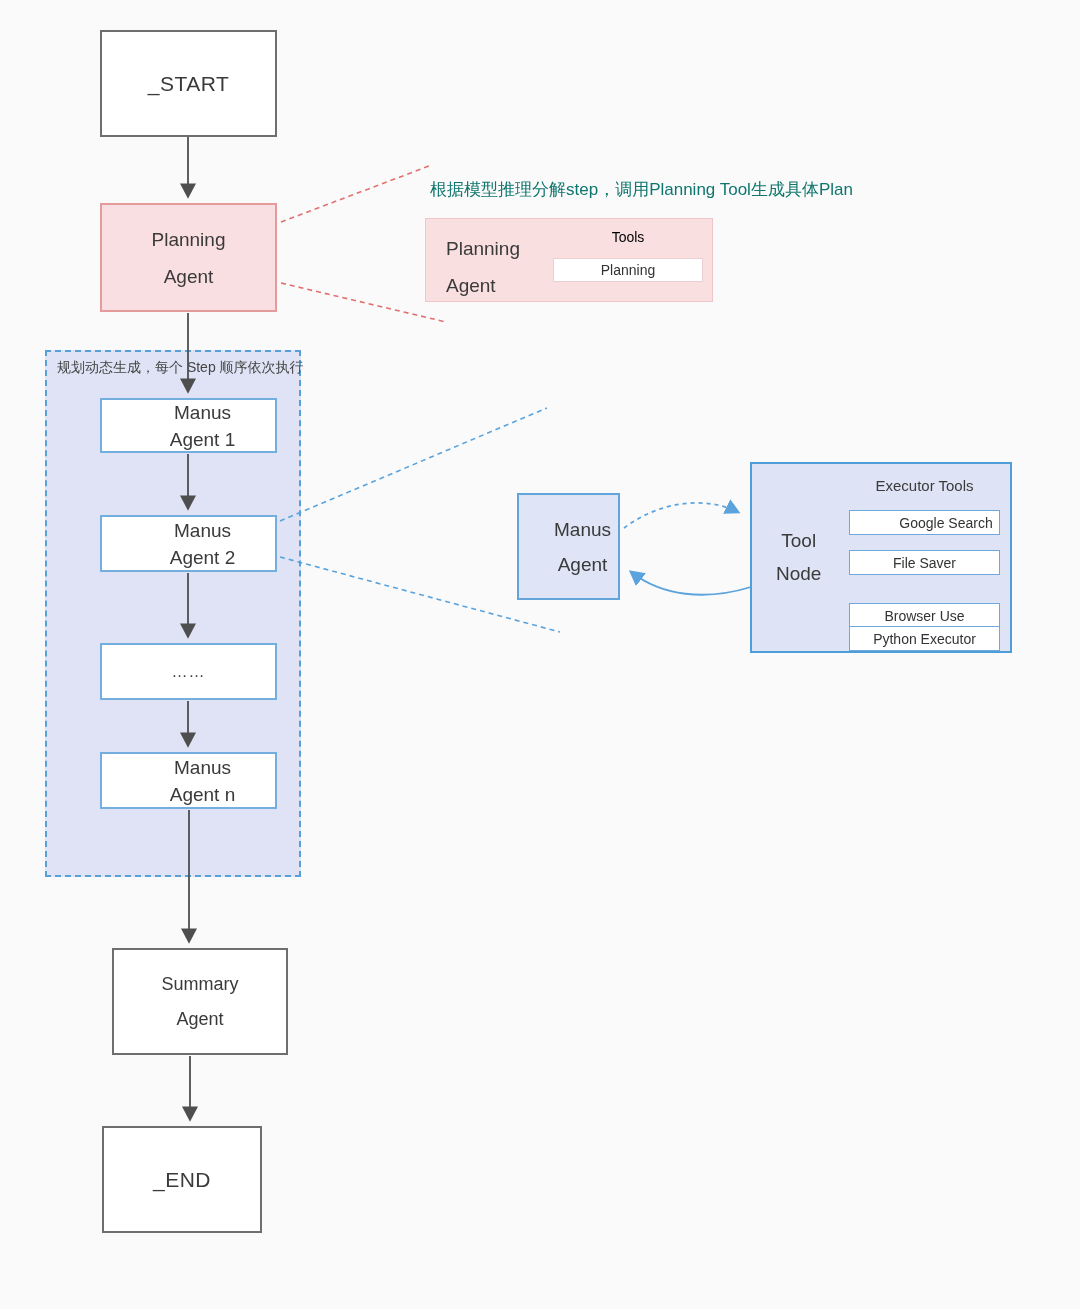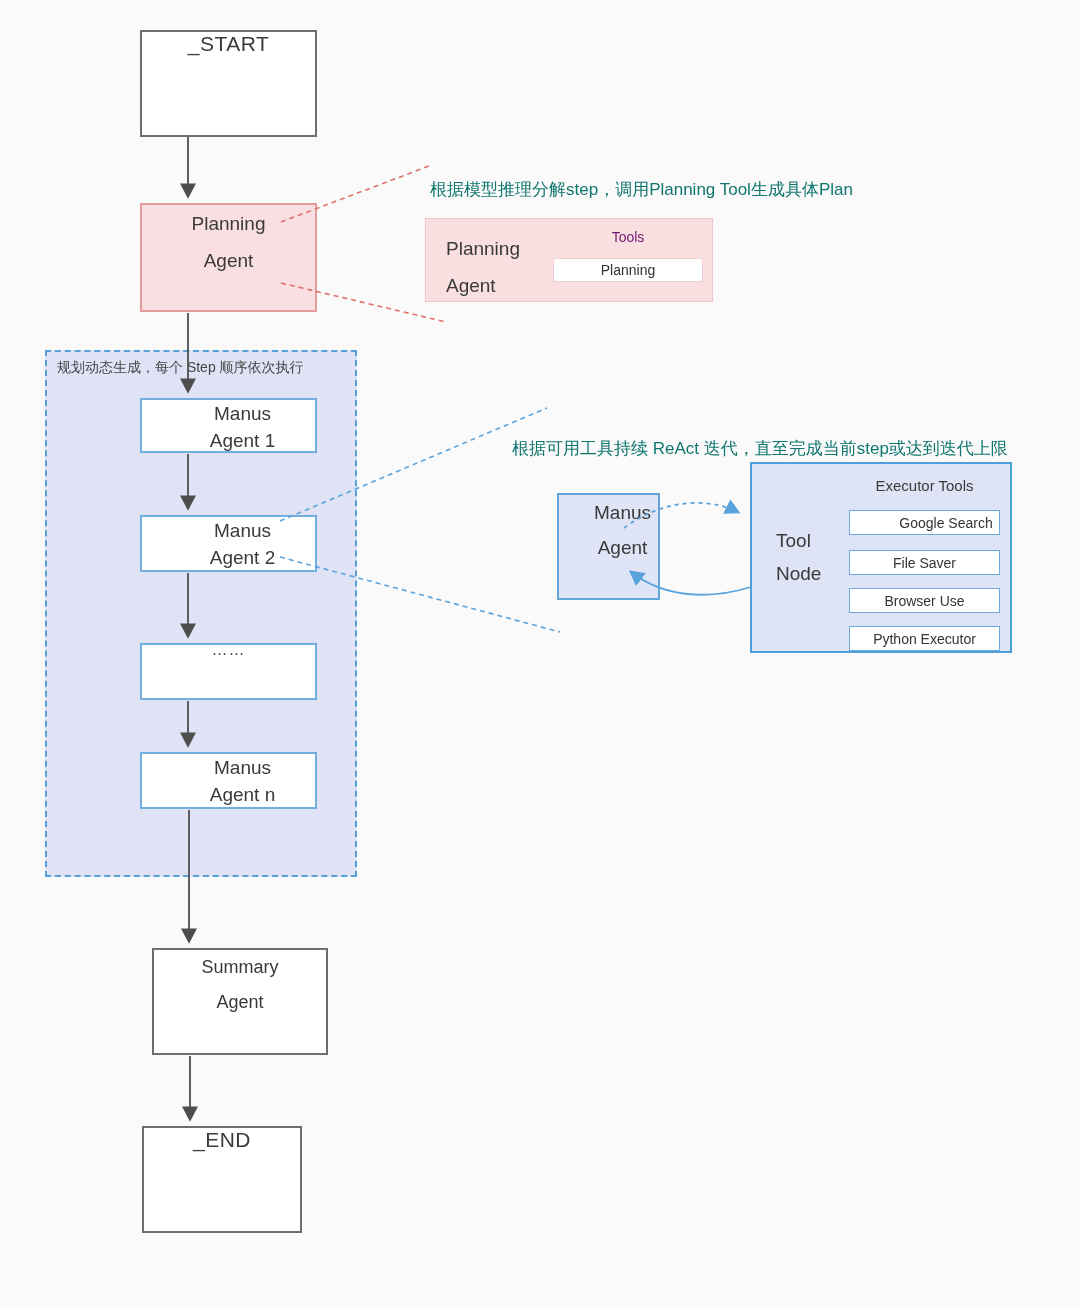--- a/index.html
+++ b/index.html
@@ -2,61 +2,61 @@
 <html><head>
 <meta charset="utf-8">
 <style>
   html,body{margin:0;padding:0;background:#fafafa;}
   .stage{
     position:relative;width:1080px;height:1309px;background:#fafafa;
     font-family:"Liberation Sans","DejaVu Sans",sans-serif;color:#3a3a3a;overflow:hidden;
   }
   .node{
     position:absolute;box-sizing:border-box;display:flex;flex-direction:column;
-    align-items:center;text-align:center;background:#ffffff;margin-left:40px;
+    align-items:center;justify-content:center;text-align:center;background:#ffffff;
   }
   .gray-node{border:2px solid #6e6e6e;}
   .pink-node{background:#fadfe2;border:2px solid #e49b9b;}
   .blue-node{border:2px solid #74aede;}
   .lav-node{background:#dfe4f6;border:2px solid #63a4da;}
   .big-label{font-size:21px;letter-spacing:0.5px;}
   .two-line{line-height:37px;font-size:19px;}
   .two-line-sm{line-height:27px;font-size:19px;padding-left:28px;}
   .two-line-md{line-height:35px;font-size:18px;}
   .loop-container{
-    position:absolute;left:45px;top:350px;width:312px;height:527px;box-sizing:border-box;
+    position:absolute;left:45px;top:350px;width:256px;height:527px;box-sizing:border-box;
     background:#dfe3f5;border:2px dashed #58a0d8;text-decoration:underline;
   }
   .loop-caption{
     position:absolute;left:10px;top:7px;font-size:14px;color:#454545;white-space:nowrap;
   }
   .caption{
     position:absolute;font-size:17px;color:#0f766e;white-space:nowrap;
   }
   .pink-detail{
     position:absolute;left:425px;top:218px;width:288px;height:84px;box-sizing:border-box;
     background:#fadfe1;border:1px solid #efc6c9;
   }
   .pink-detail .agent-label{
     position:absolute;left:20px;top:11px;font-size:19px;line-height:37px;text-align:left;
   }
   .pink-detail .tools-label{
-    position:absolute;left:127px;top:10px;width:150px;text-align:center;font-size:14px;color:#701a75;
+    position:absolute;left:127px;top:10px;width:150px;text-align:center;font-size:14px;color:#000000;
   }
   .pink-detail .tool-btn{
     position:absolute;left:127px;top:39px;width:150px;height:24px;box-sizing:border-box;
     background:#ffffff;border:1px solid #eccfd2;display:flex;align-items:center;justify-content:center;
     font-size:14px;color:#333;
   }
   .toolnode{
     position:absolute;left:750px;top:462px;width:262px;height:191px;box-sizing:border-box;
     background:#dee3f6;border:2px solid #4e9ed9;
   }
   .toolnode .tn-label{
-    position:absolute;left:24px;top:60px;font-size:19px;line-height:33px;text-align:left;color:#3a3a3a;
+    position:absolute;left:24px;top:60px;font-size:19px;line-height:33px;text-align:center;color:#3a3a3a;
   }
   .toolnode .avail-label{
     position:absolute;left:97px;top:13px;width:151px;text-align:center;font-size:15px;color:#3a3a3a;
   }
   .toolnode .tn-btn{
     position:absolute;left:97px;width:151px;height:25px;box-sizing:border-box;background:#ffffff;
     border:1px solid #6ea9dd;display:flex;align-items:center;justify-content:center;
     font-size:14px;color:#333;
   }
   .connector-layer{position:absolute;left:0;top:0;pointer-events:none;}
@@ -112,36 +112,35 @@
 
   <div class="pink-detail">
     <div class="agent-label">
       <div>Planning</div>
       <div>Agent</div>
     </div>
     <div class="tools-label">Tools</div>
     <div class="tool-btn">Planning</div>
   </div>
 
-  <div class="caption" style="left:512px;top:437px;">根据可用工具持续 ReAct 迭代，直至完成当前step或达到迭代上限</div>
 
   <div class="node lav-node two-line-sm" style="left:517px;top:493px;width:103px;height:107px;line-height:35px;">
     <span>Manus</span>
     <span>Agent</span>
   </div>
 
   <div class="toolnode">
     <div class="tn-label">
       <div>Tool</div>
       <div>Node</div>
     </div>
     <div class="avail-label">Executor Tools</div>
     <div class="tn-btn" style="top:46px;padding-left:43px;">Google Search</div>
     <div class="tn-btn" style="top:86px;">File Saver</div>
-    <div class="tn-btn" style="top:124px;">Browser Use</div>
+    <div class="tn-btn" style="top:139px;">Browser Use</div>
     <div class="tn-btn" style="top:162px;">Python Executor</div>
   </div>
 
   <svg class="connector-layer" width="1080" height="1309" viewBox="0 0 1080 1309">
     <defs>
       <marker id="arrow-gray" markerWidth="9" markerHeight="9" refX="7" refY="4.5" orient="auto">
         <path d="M0,0 L8.5,4.5 L0,9 z" fill="#4e4e4e"></path>
       </marker>
       <marker id="arrow-blue" markerWidth="9" markerHeight="9" refX="7" refY="4.5" orient="auto">
         <path d="M0,0 L8.5,4.5 L0,9 z" fill="#5ba3dc"></path>

